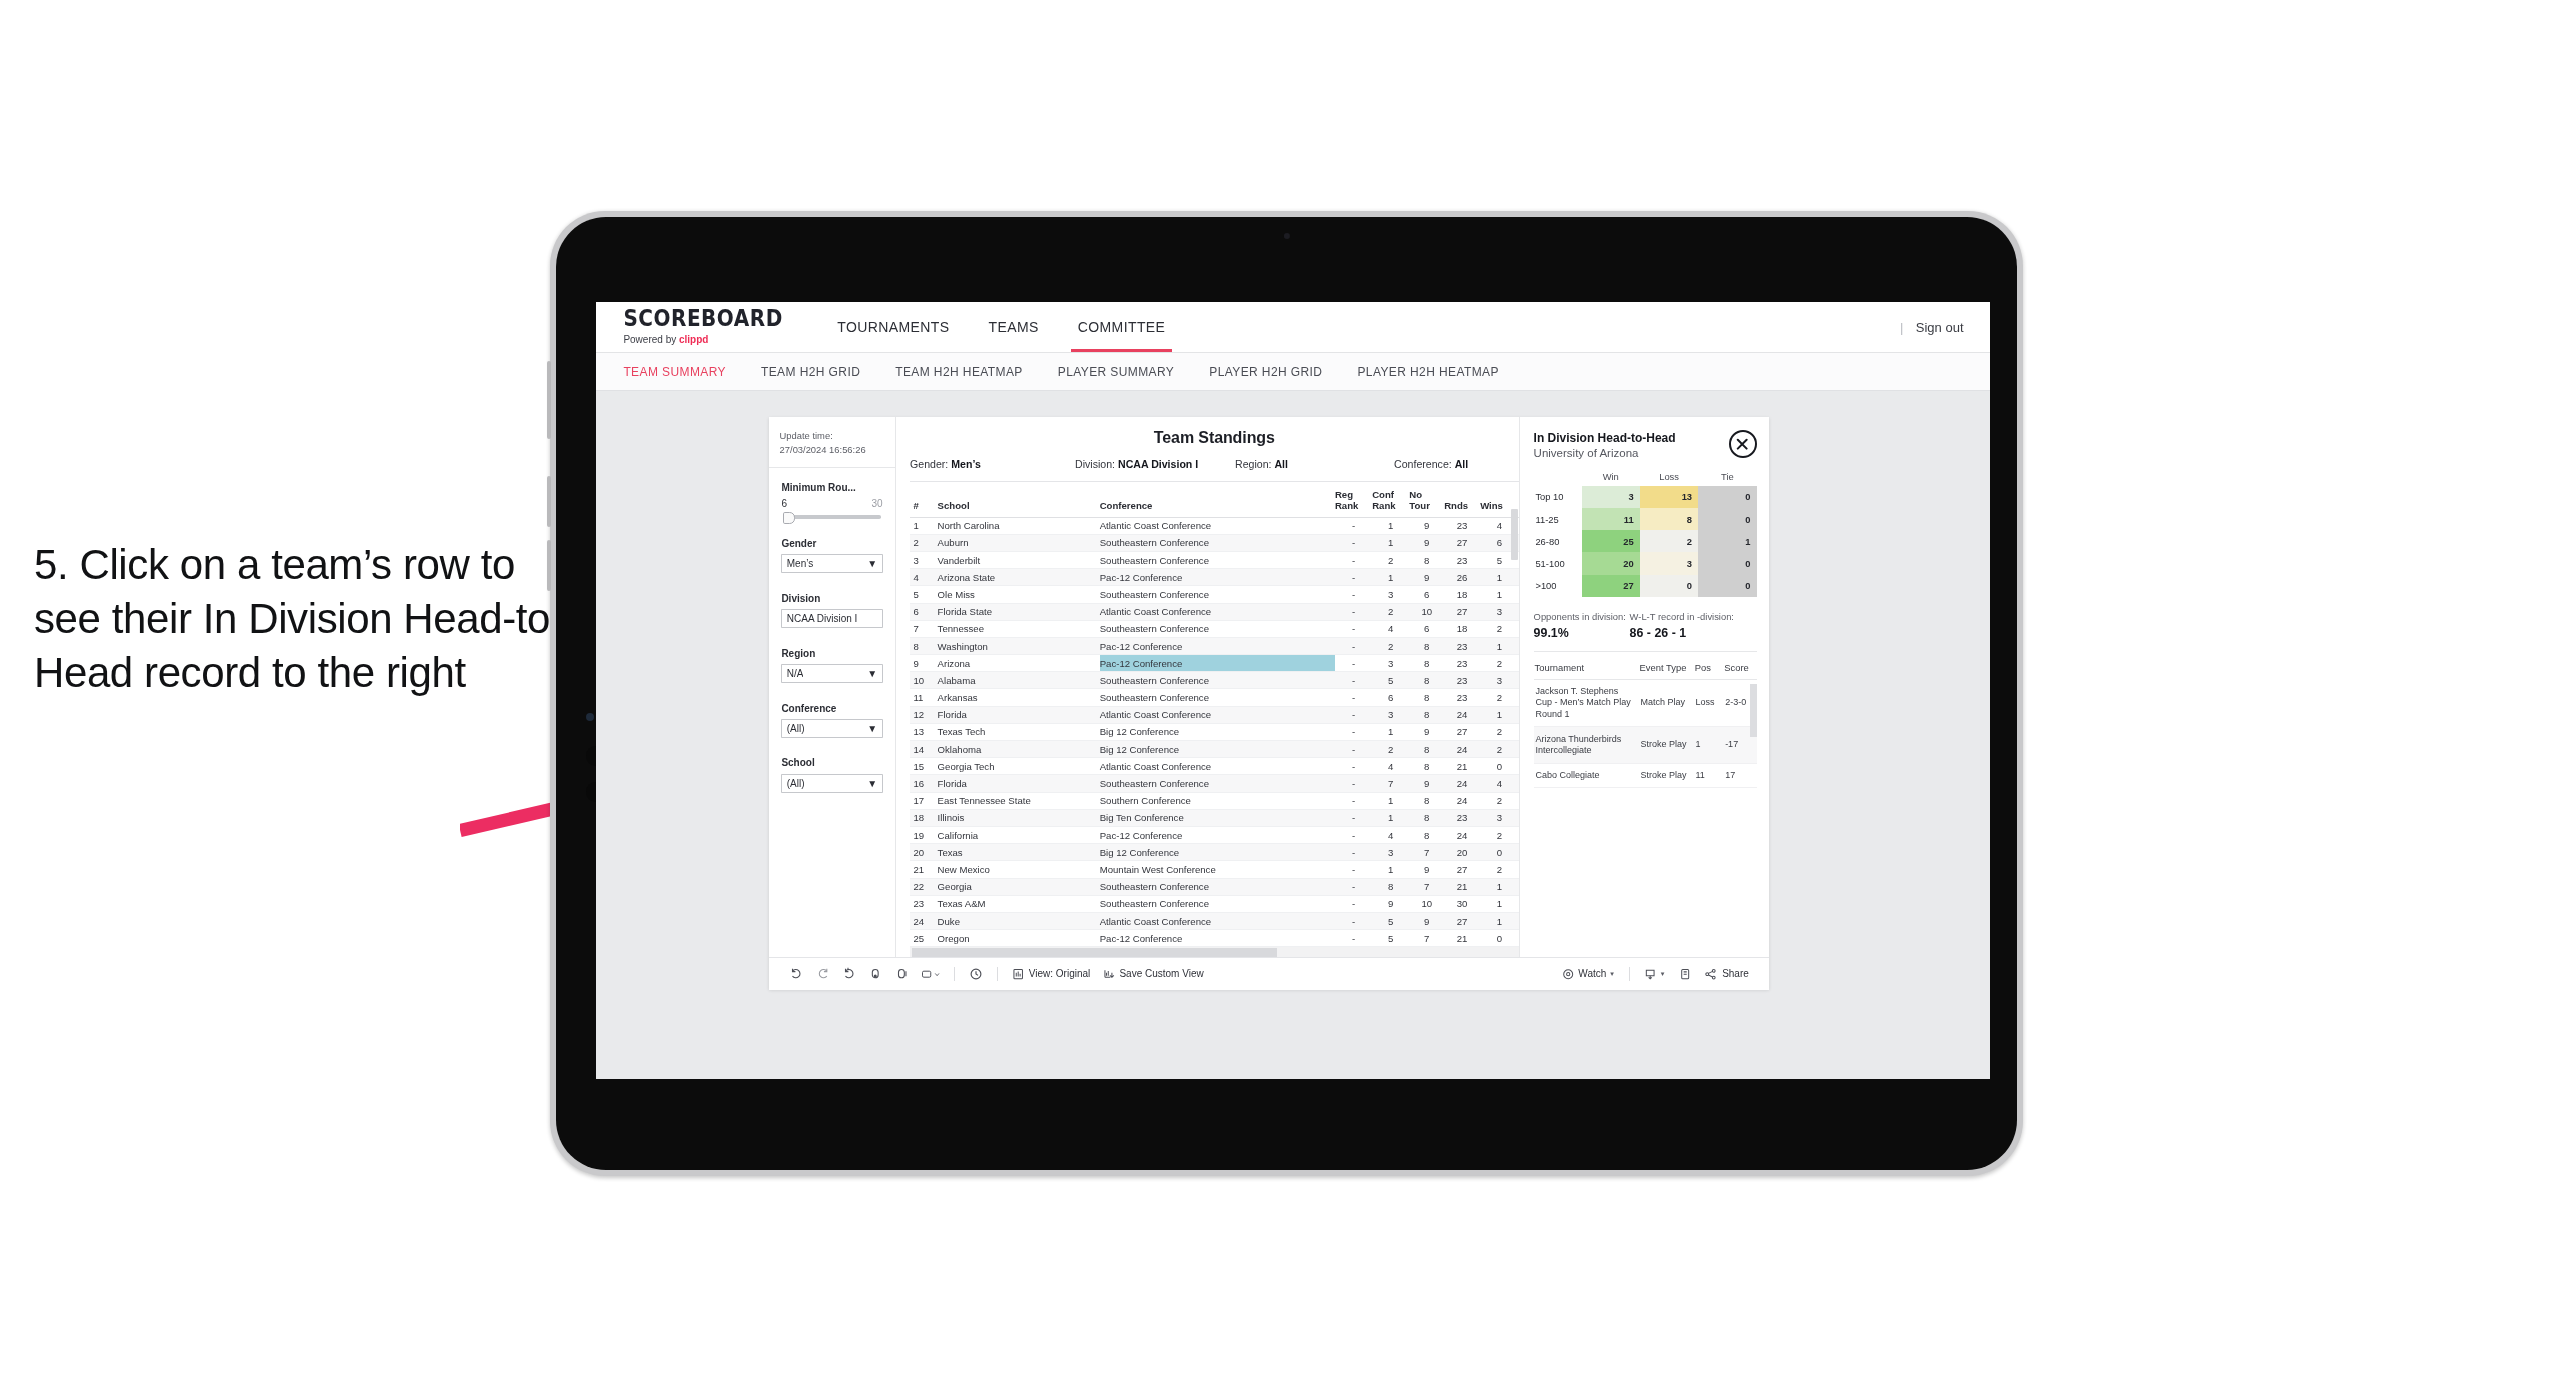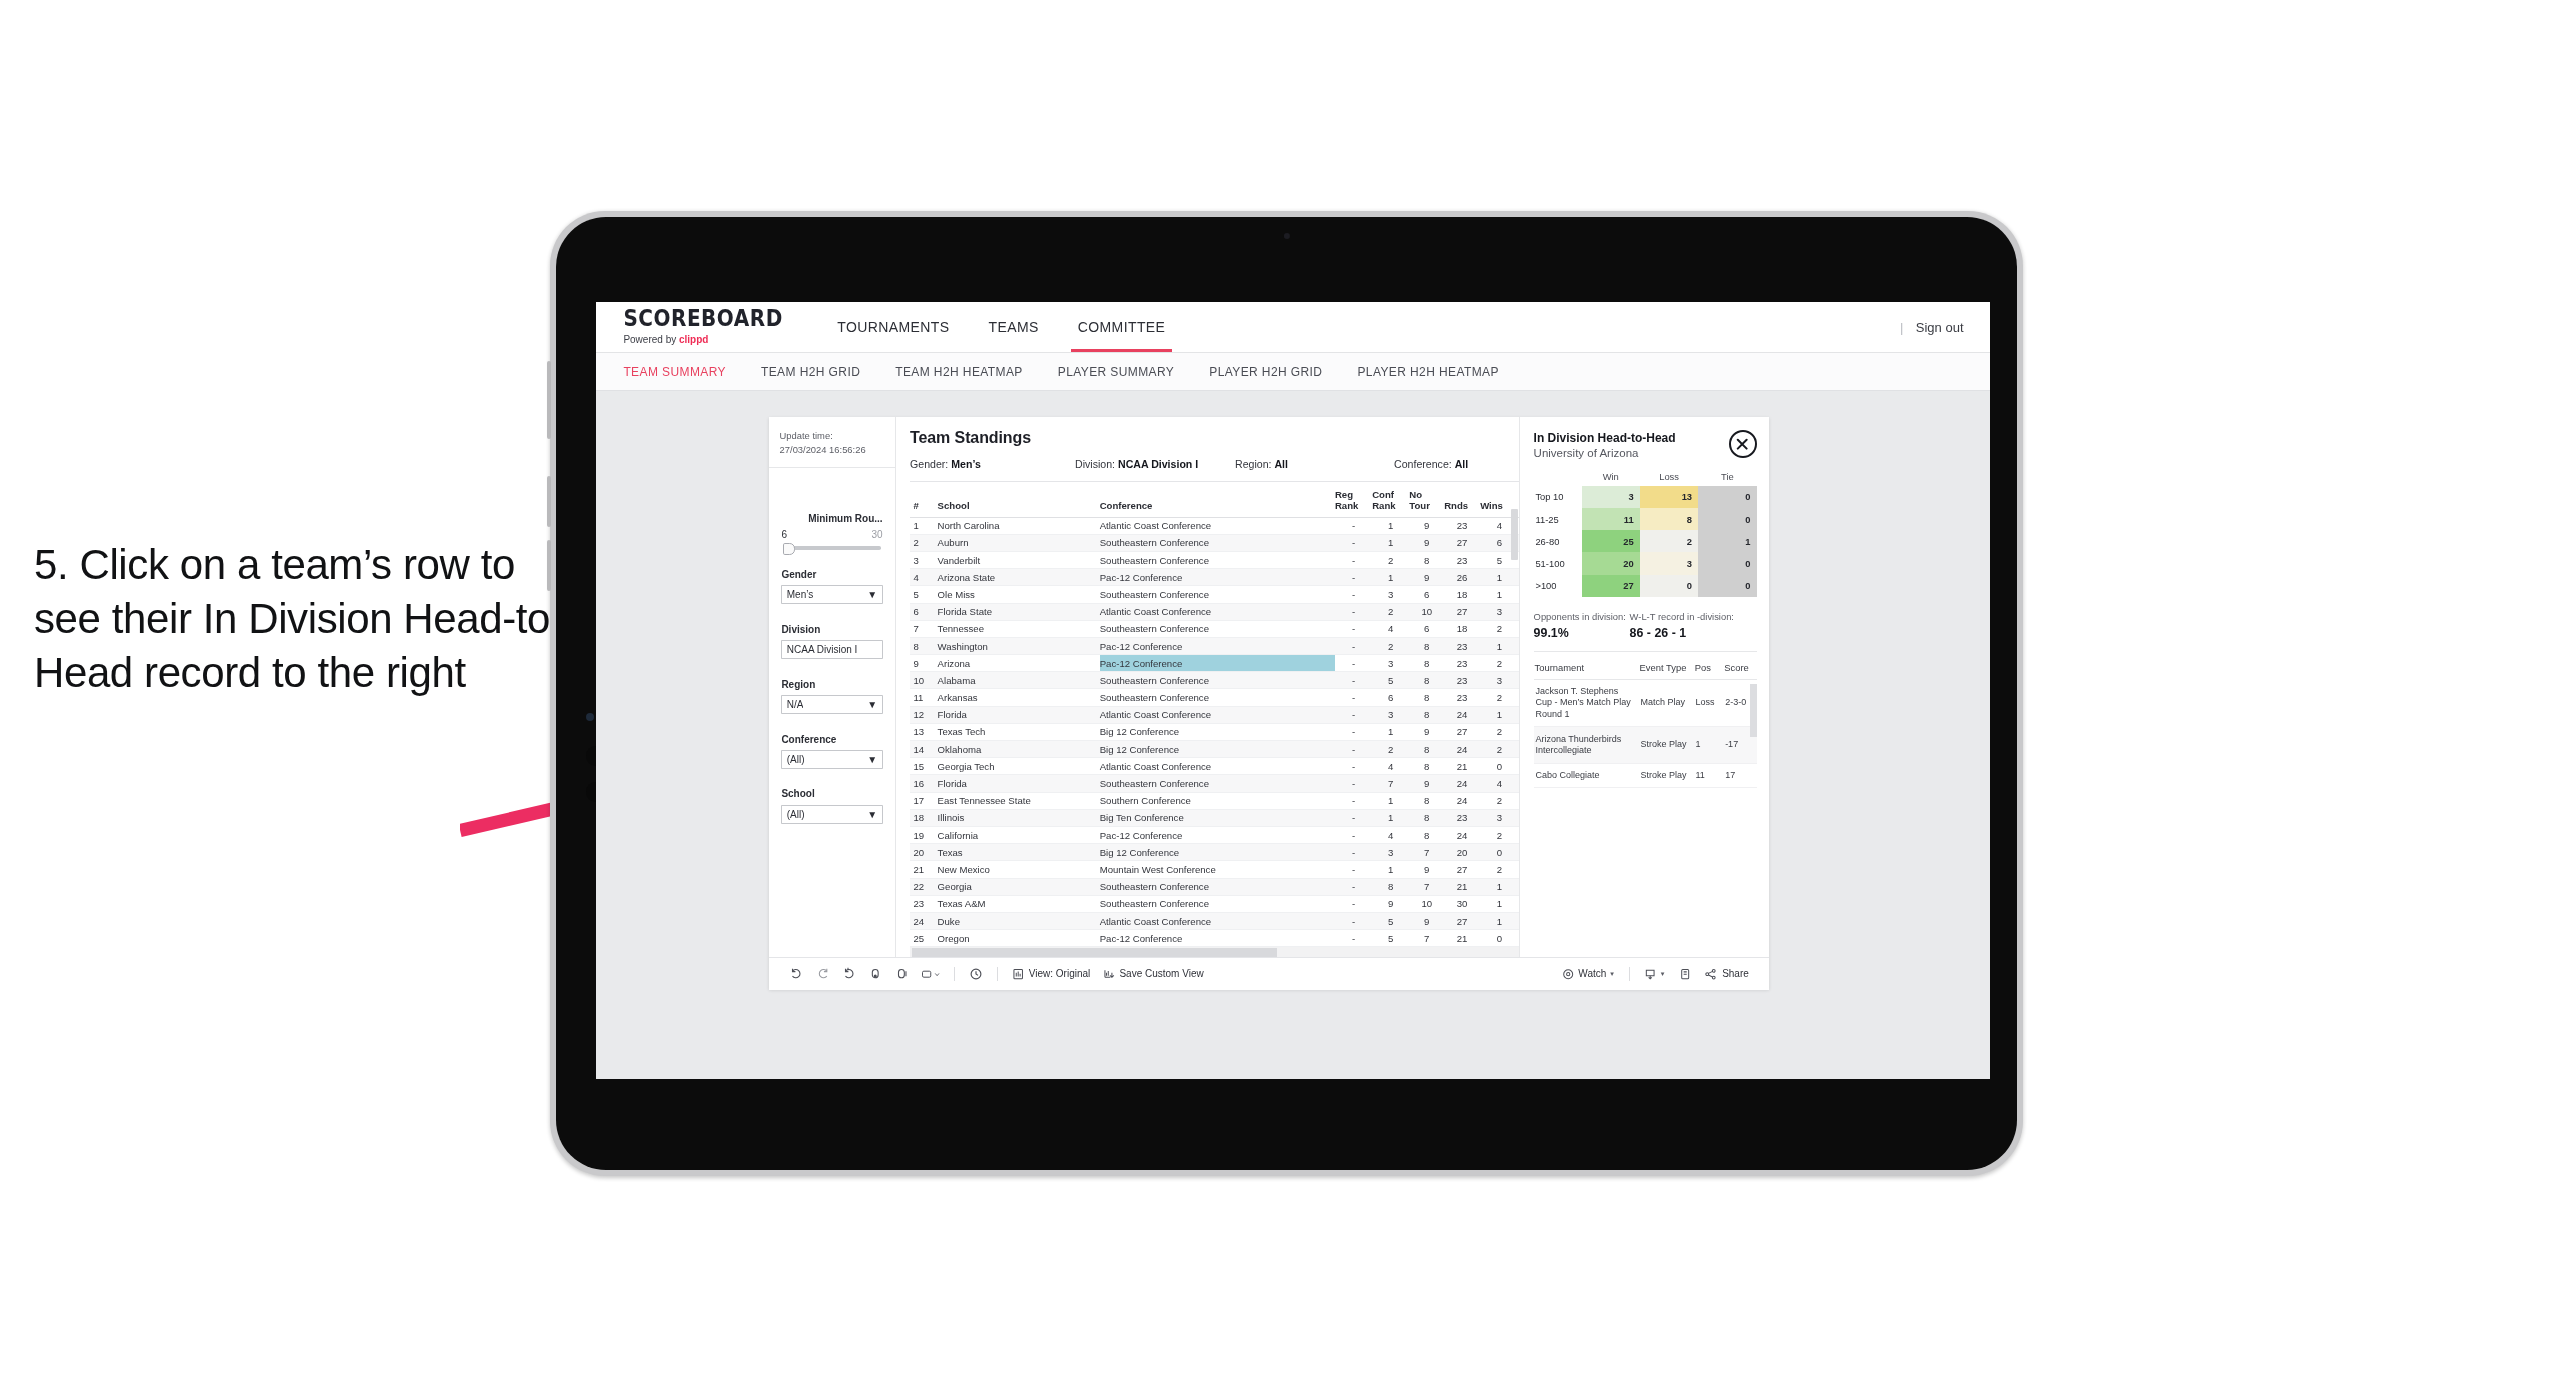--- a/index.html
+++ b/index.html
@@ -91,37 +91,37 @@
 
   
   #rail{
     width:126px;border-right:0.9px solid #e6e7e9;flex-shrink:0;
     display:flex;flex-direction:column;
   }
   #updbox{padding:12.4px 10.6px 10.6px 10.6px;border-bottom:0.9px solid #e6e7e9;}
   .upd-l{font-size:9.4px;color:#5c5e66;line-height:1.42;}
   #filters{padding:14px 12.4px 0 12.4px;}
   .fl-title{font-size:10px;color:#2b2d34;font-weight:bold;margin-bottom:5.3px;}
-  .fl-title.ctr{text-align:right;font-weight:bold;margin-top:31px;}
+  .fl-title.ctr{text-align:left;font-weight:bold;}
   .slider-nums{display:flex;justify-content:space-between;font-size:10px;margin-bottom:6.2px;}
   .slider-nums .lo{color:#2b2d34;}
   .slider-nums .hi{color:#9b9da4;}
   .track{height:3.5px;background:#c7c9cd;border-radius:1.8px;position:relative;margin:0 1.8px 19.5px 1.8px;}
   .thumb{position:absolute;left:0;top:-3.5px;width:9.7px;height:10.6px;background:#fafafa;
     border:0.9px solid #a8aab0;border-radius:1.8px 5.3px 5.3px 1.8px;}
   .sel{
     height:17px;border:0.9px solid #c6c8cc;background:#fff;border-radius:0.9px;
     display:flex;align-items:center;padding:0 4.4px;margin-bottom:19.5px;
   }
   .sel span{font-size:10px;color:#2b2d34;white-space:nowrap;overflow:hidden;}
   .caret{margin-left:auto;font-size:6.2px;color:#6b6d74;flex-shrink:0;}
 
   
   #center{flex:1;min-width:0;display:flex;flex-direction:column;padding:12.4px 0 0 14px;}
-  #ts-title{font-size:16px;color:#1d1f26;font-weight:bold;letter-spacing:-0.1px;}
+  #ts-title{font-size:16px;color:#1d1f26;font-weight:bold;letter-spacing:-0.1px;text-align:center;}
   #ts-meta{display:flex;margin-top:10.6px;font-size:10.6px;color:#34363d;padding-right:10.6px;}
   #ts-meta>div{white-space:nowrap;}
   #ts-meta b{font-weight:bold;color:#15171d;}
   #m1{width:165px;} #m2{width:160px;} #m3{width:159px;}
 
   #tablewrap{margin-top:11.5px;flex:1;min-height:0;display:flex;flex-direction:column;
     border-top:0.9px solid #e4e5e8;position:relative;overflow:hidden;}
   table#standings{width:100%;border-collapse:collapse;table-layout:fixed;}
   #standings th{
     font-size:9.6px;color:#2b2d34;font-weight:bold;text-align:left;

